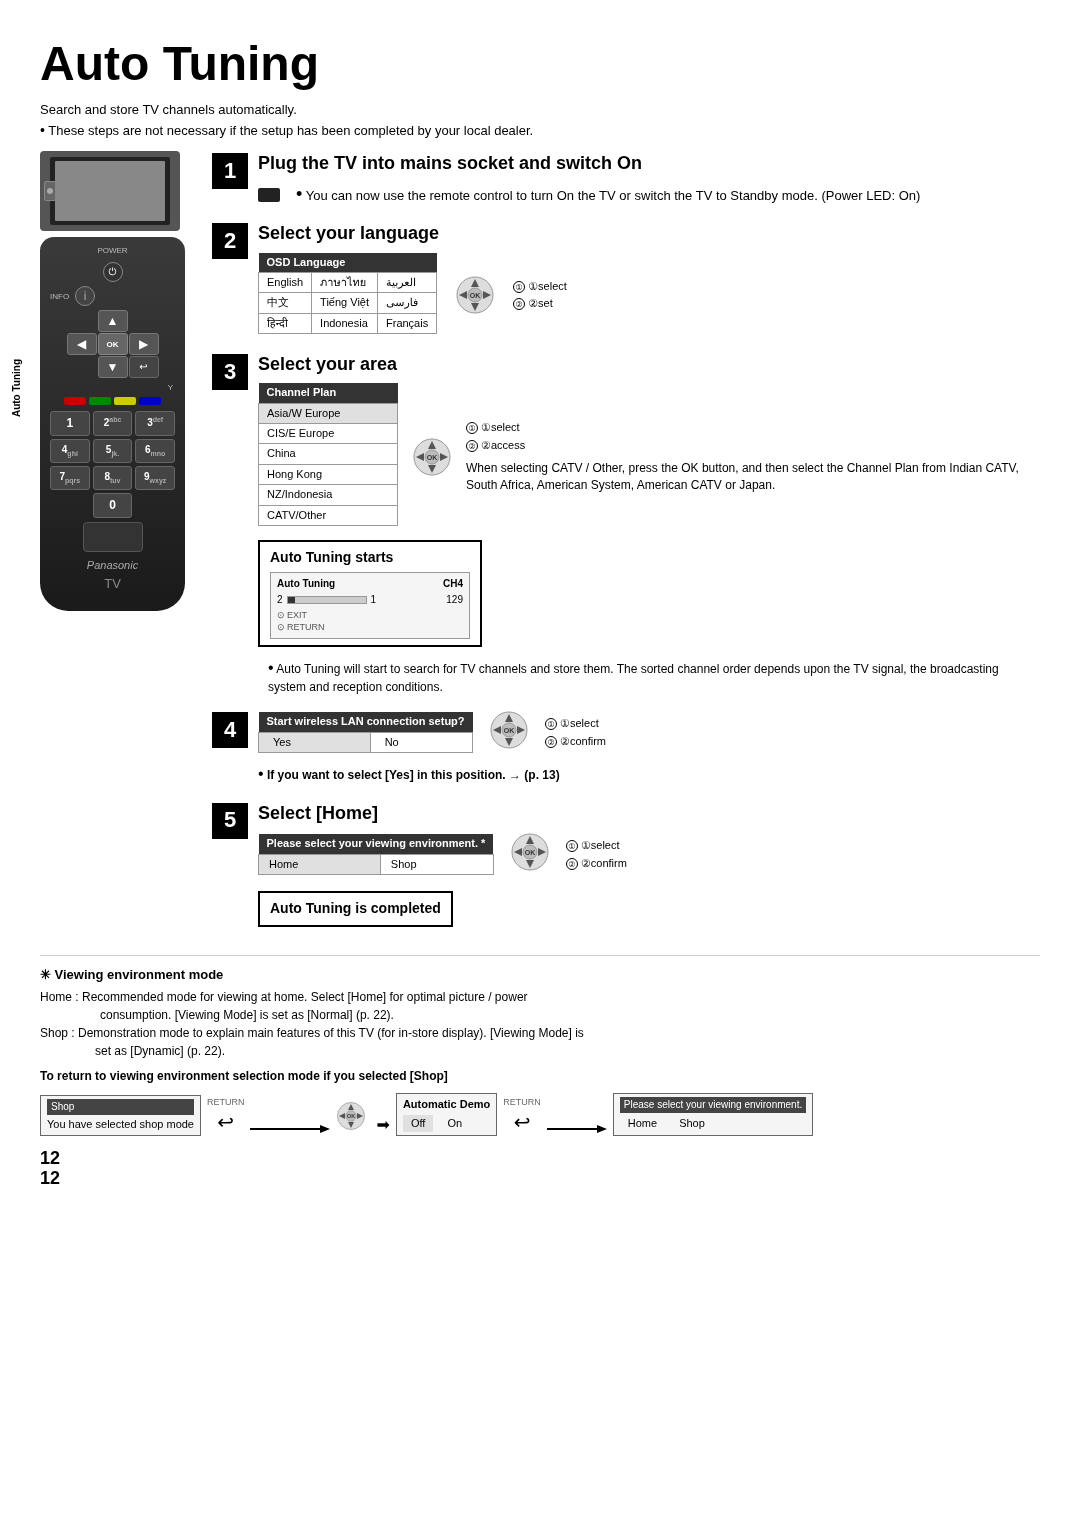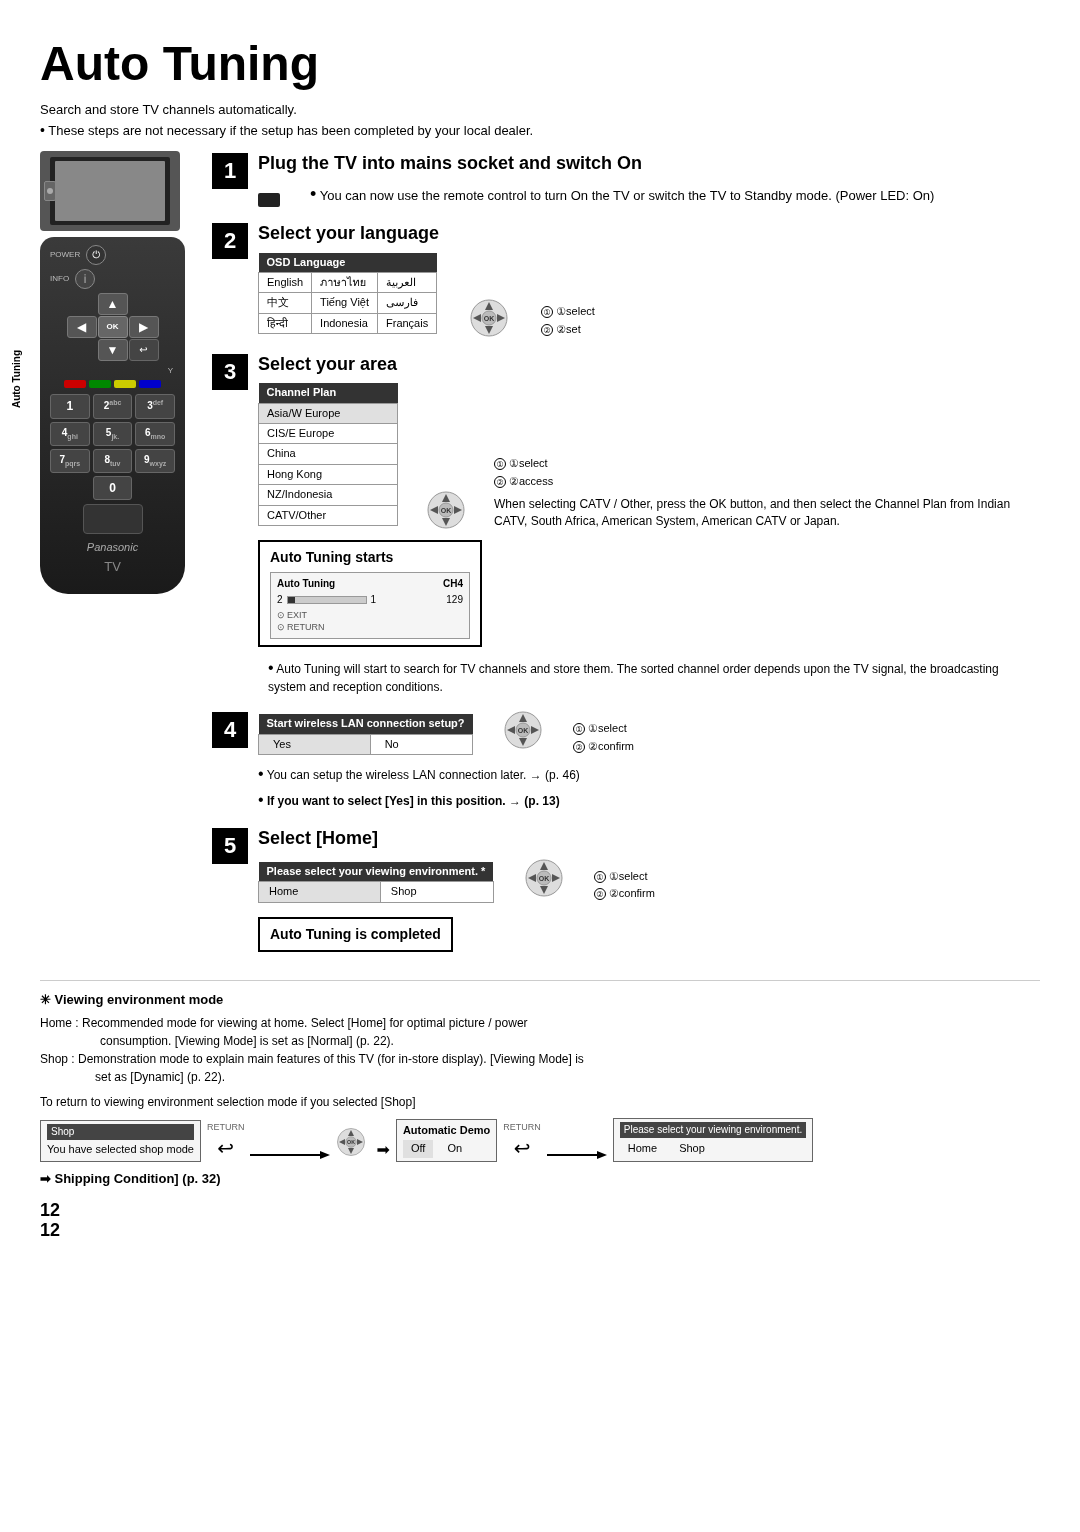--- a/index.html
+++ b/index.html
@@ -51,21 +51,21 @@
       background: #000;
       color: #fff;
       font-size: 22px;
       font-weight: bold;
       display: flex; align-items: center; justify-content: center;
       flex-shrink: 0;
       margin-top: 2px;
     }
     .step-content { flex: 1; }
     .step-title { font-size: 18px; font-weight: bold; margin-bottom: 6px; }
-    .step-inner { display: flex; gap: 22px; align-items: flex-end; }
+    .step-inner { display: flex; gap: 8px; align-items: center; }
     .step-desc { flex: 1; font-size: 13px; }
 
     
     .osd-table { border-collapse: collapse; font-size: 11px; margin-bottom: 4px; }
     .osd-table th { background: #333; color: #fff; padding: 2px 8px; text-align: left; font-size: 11px; }
     .osd-table td { border: 1px solid #999; padding: 2px 8px; }
     .osd-table tr:first-child td { background: #e0e0e0; }
 
     
     .ch-table { border-collapse: collapse; font-size: 11px; margin-bottom: 4px; width: 140px; }
@@ -99,21 +99,21 @@
     .completed-box .label { font-weight: bold; font-size: 14px; }
 
     
     .select-confirm { font-size: 11px; line-height: 1.6; }
     .circle-num { display: inline-block; width: 12px; height: 12px; border-radius: 50%; border: 1px solid #000; font-size: 8px; text-align: center; line-height: 12px; }
 
     
     .bottom-section { margin-top: 14px; border-top: 1px solid #ccc; padding-top: 10px; }
     .viewing-mode-title { font-weight: bold; margin-bottom: 4px; font-size: 13px; }
     .viewing-mode-text { font-size: 12px; margin-bottom: 8px; line-height: 1.5; }
-    .return-section-title { font-weight: normal; font-size: 12px; margin-bottom: 8px; }
+    .return-section-title { font-weight: bold; font-size: 12px; margin-bottom: 8px; }
     .shop-flow { display: flex; gap: 8px; align-items: center; margin-bottom: 8px; }
   </style>
 </head>
 <body>
 
 <div style="position:relative;">
 
   <div style="position:absolute; bottom:-20px; left:0; font-size:18px; font-weight:bold;">12</div>
 
   <h1>Auto Tuning</h1>
@@ -132,21 +132,21 @@
           <div style="width:120px; height:68px; background:#222; border-radius:2px; display:flex; align-items:center; justify-content:center;">
             <div style="width:110px; height:60px; background:#888; border-radius:1px;"></div>
           </div>
           <div style="position:absolute; left:4px; top:30px; width:12px; height:20px; background:#666; border-radius:2px; border:1px solid #888; display:flex; align-items:center; justify-content:center;">
             <div style="width:6px; height:6px; background:#aaa; border-radius:50%;"></div>
           </div>
         </div>
 
         <div style="width:145px; background:linear-gradient(180deg,#3a3a3a,#1a1a1a); border-radius:14px 14px 28px 28px; padding:8px 10px 18px 10px;">
 
-          <div style="display:flex; align-items:center; gap:6px; margin-bottom:4px;">
+          <div style="display:flex; align-items:center; gap:6px; margin-bottom:4px;flex-direction:column;">
             <span style="color:#bbb; font-size:8px;">POWER</span>
             <div class="btn-circle power">⏻</div>
           </div>
 
           <div style="display:flex; align-items:center; gap:6px; margin-bottom:4px;">
             <span style="color:#bbb; font-size:8px;">INFO</span>
             <div class="btn-circle" style="background:#444; font-size:12px; color:#aaa;">ℹ</div>
           </div>
 
           <div style="display:grid; grid-template-columns:30px 30px 30px; grid-template-rows:22px 22px 22px; gap:1px; width:92px; margin:0 auto 4px auto;">
@@ -377,21 +377,20 @@
               </svg>
             </div>
             <div>
               <div class="select-confirm">
                 <div><span class="circle-num">①</span> <span>①select</span></div>
                 <div><span class="circle-num">②</span> <span>②confirm</span></div>
               </div>
             </div>
           </div>
           <div style="font-size:12px; margin-top:6px; line-height:1.6;">
-            <div><span style="font-size:16px;">•</span> <span>You can setup the wireless LAN connection later. → (p. 46)</span></div>
             <div><span style="font-size:16px;">•</span> <strong>If you want to select [Yes] in this position. → (p. 13)</strong></div>
           </div>
         </div>
       </div>
 
       <div class="step">
         <div class="step-num">5</div>
         <div class="step-content">
           <div class="step-title">
             <span>Select [Home]</span>
@@ -511,20 +510,17 @@
 
       <div style="border:1px solid #666; font-size:11px; padding:3px 6px; background:#f5f5f5; min-width:90px;">
         <div style="background:#444; color:#fff; padding:1px 4px; font-size:10px; margin-bottom:2px;">Please select your viewing environment.</div>
         <div style="display:flex; gap:6px;">
           <span style="padding:1px 8px;">Home</span>
           <span style="padding:1px 8px;">Shop</span>
         </div>
       </div>
     </div>
 
-    <div style="font-size:13px; font-weight:bold; margin-top:2px;">
-      <span>➡ Shipping Condition] (p. 32)</span>
-    </div>
   </div>
 
   <div style="font-size:18px; font-weight:bold; margin-top:10px;">12</div>
 
 </div>
 
 </body></html>

